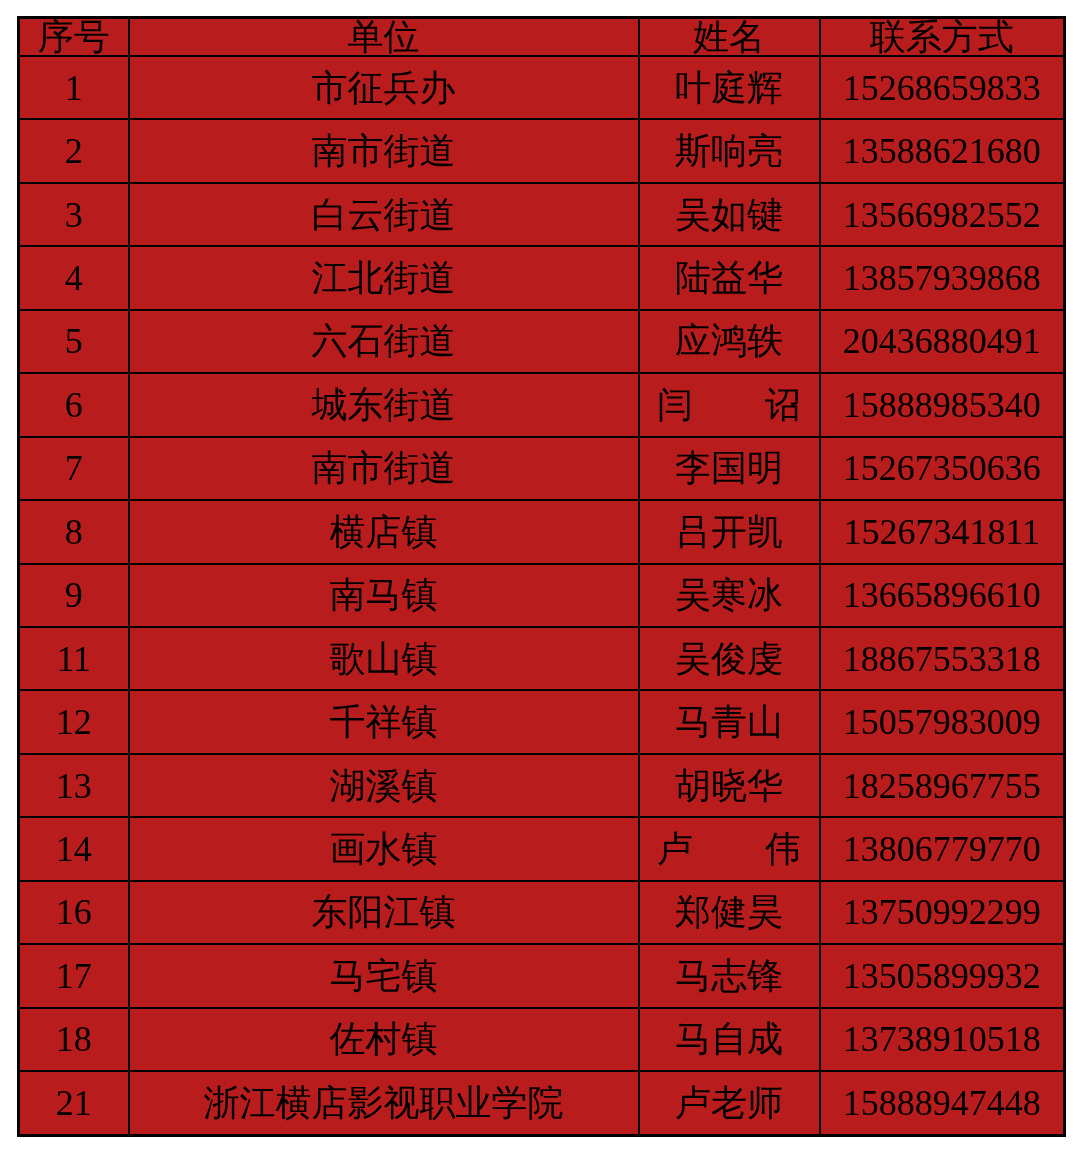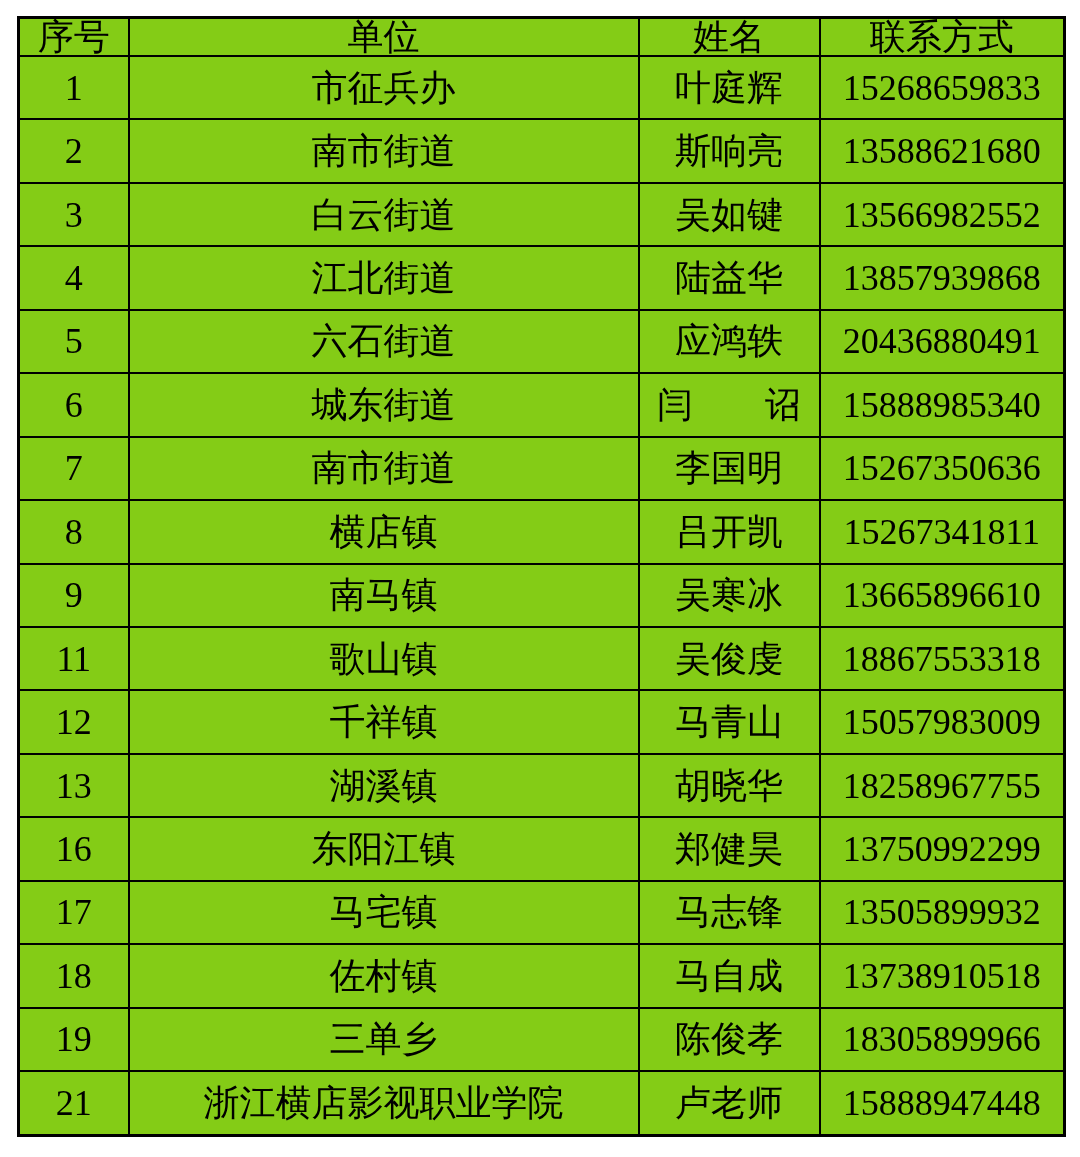--- a/index.html
+++ b/index.html
@@ -15,21 +15,21 @@
     position: absolute;
     top: 16px;
     left: 17px;
   }
   table.contact-table {
     border-collapse: collapse;
     table-layout: fixed;
     width: 1046px;
     height: 1121px;
     border: 3px solid #000000;
-    background: #84cc16;
+    background: #b91c1c;
   }
   table.contact-table th,
   table.contact-table td {
     border: 2px solid #000000;
     text-align: center;
     vertical-align: middle;
     font-size: 36px;
     font-weight: normal;
     line-height: 1;
     padding: 0;
@@ -128,44 +128,44 @@
           <td>马青山</td>
           <td>15057983009</td>
         </tr>
         <tr>
           <td>13</td>
           <td>湖溪镇</td>
           <td>胡晓华</td>
           <td>18258967755</td>
         </tr>
         <tr>
+          <td>14</td>
+          <td>画水镇</td>
+          <td>卢　　伟</td>
+          <td>13806779770</td>
+        </tr>
+        <tr>
           <td>16</td>
           <td>东阳江镇</td>
           <td>郑健昊</td>
           <td>13750992299</td>
         </tr>
         <tr>
           <td>17</td>
           <td>马宅镇</td>
           <td>马志锋</td>
           <td>13505899932</td>
         </tr>
         <tr>
           <td>18</td>
           <td>佐村镇</td>
           <td>马自成</td>
           <td>13738910518</td>
         </tr>
         <tr>
-          <td>19</td>
-          <td>三单乡</td>
-          <td>陈俊孝</td>
-          <td>18305899966</td>
-        </tr>
-        <tr>
           <td>21</td>
           <td>浙江横店影视职业学院</td>
           <td>卢老师</td>
           <td>15888947448</td>
         </tr>
       </tbody>
   </table>
 </div>
 
 </body></html>

